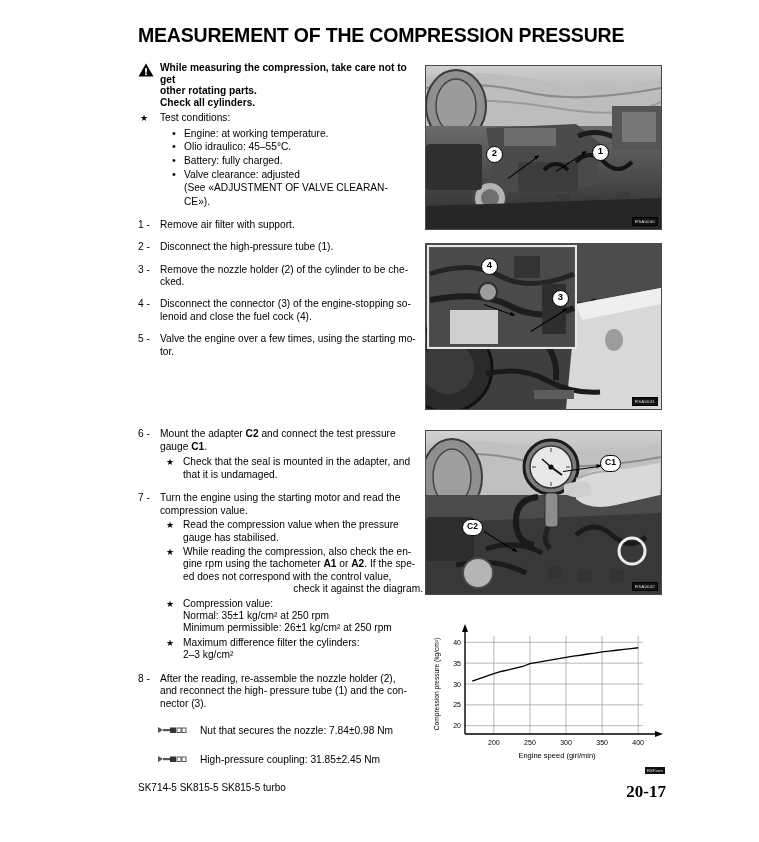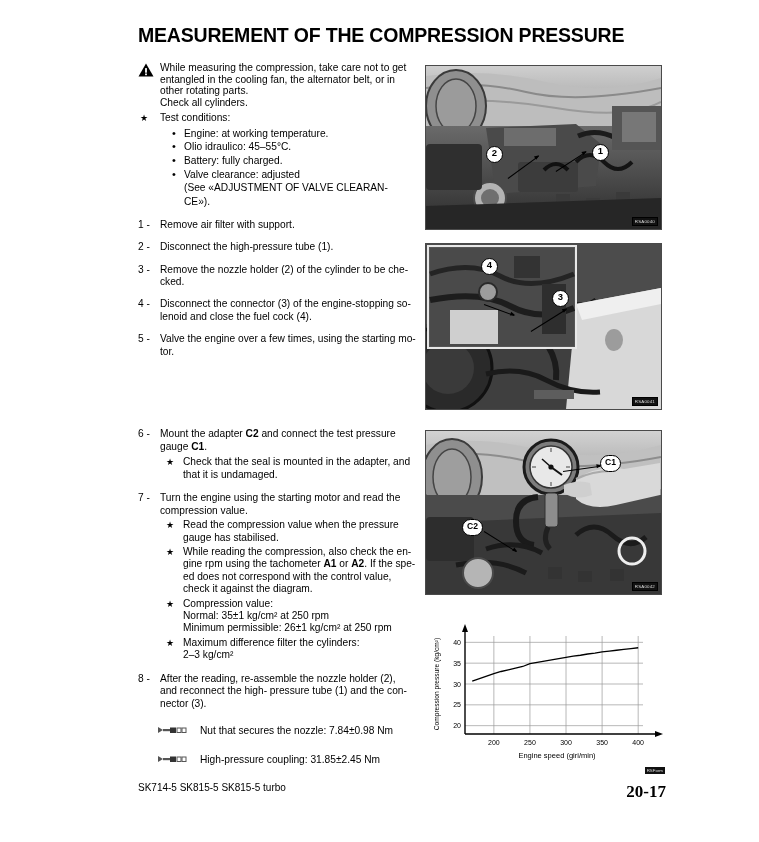--- a/index.html
+++ b/index.html
@@ -15,21 +15,21 @@
 
   
   .title {
     position:absolute; left:138px; top:24px; width:560px;
     font-size:19.5px; font-weight:bold; letter-spacing:-0.2px;
   }
 
   
   .col-left { position:absolute; left:138px; top:62px; width:285px; }
 
-  .warn-block { position:relative; padding-left:22px; font-size:10.2px; line-height:11.6px; }
+  .warn-block { position:relative; padding-left:22px; font-size:10.2px; line-height:11.6px;font-weight:bold; }
   .warn-icon { position:absolute; left:0px; top:1px; width:16px; height:14px; }
 
   .star-row { position:relative; padding-left:22px; font-size:10.2px; line-height:12.4px; margin-top:4px; }
   .star-glyph { position:absolute; left:2px; top:0px; font-size:9px; line-height:12.4px; }
 
   .bullet-list { margin:2px 0 0 0; padding:0; list-style:none; }
   .bullet-list li {
     position:relative; padding-left:46px; font-size:10.2px; line-height:13.6px;
   }
   .bullet-list li .dot {
@@ -107,21 +107,20 @@
 
   <div class="col-left">
 
     <div class="warn-block">
       <svg class="warn-icon" viewBox="0 0 16 14">
         <polygon points="8,0.5 15.5,13.5 0.5,13.5" fill="#000"></polygon>
         <rect x="7.1" y="5.1" width="1.8" height="4.6" fill="#fff"></rect>
         <rect x="7.1" y="10.5" width="1.8" height="1.7" fill="#fff"></rect>
       </svg>
       <div>While measuring the compression, take care not to get</div>
-      <div>entangled in the cooling fan, the alternator belt, or in</div>
       <div>other rotating parts.</div>
       <div>Check all cylinders.</div>
     </div>
 
     <div class="star-row">
       <span class="star-glyph">★</span>
       <span>Test conditions:</span>
     </div>
 
     <ul class="bullet-list">
@@ -201,21 +200,21 @@
       <span class="st">★</span>
       <span class="ln">Read the compression value when the pressure</span>
       <span class="ln" style="text-align:left">gauge has stabilised.</span>
     </div>
 
     <div class="substar just">
       <span class="st">★</span>
       <span class="ln">While reading the compression, also check the en-</span>
       <span class="ln">gine rpm using the tachometer <b>A1</b> or <b>A2</b>. If the spe-</span>
       <span class="ln">ed does not correspond with the control value,</span>
-      <span class="ln" style="text-align:left">check it against the diagram.</span>
+      <span class="ln" style="text-align:right">check it against the diagram.</span>
     </div>
 
     <div class="substar">
       <span class="st">★</span>
       <span class="ln">Compression value:</span>
       <span class="ln">Normal: 35±1 kg/cm² at 250 rpm</span>
       <span class="ln">Minimum permissible: 26±1  kg/cm² at 250 rpm</span>
     </div>
 
     <div class="substar">

